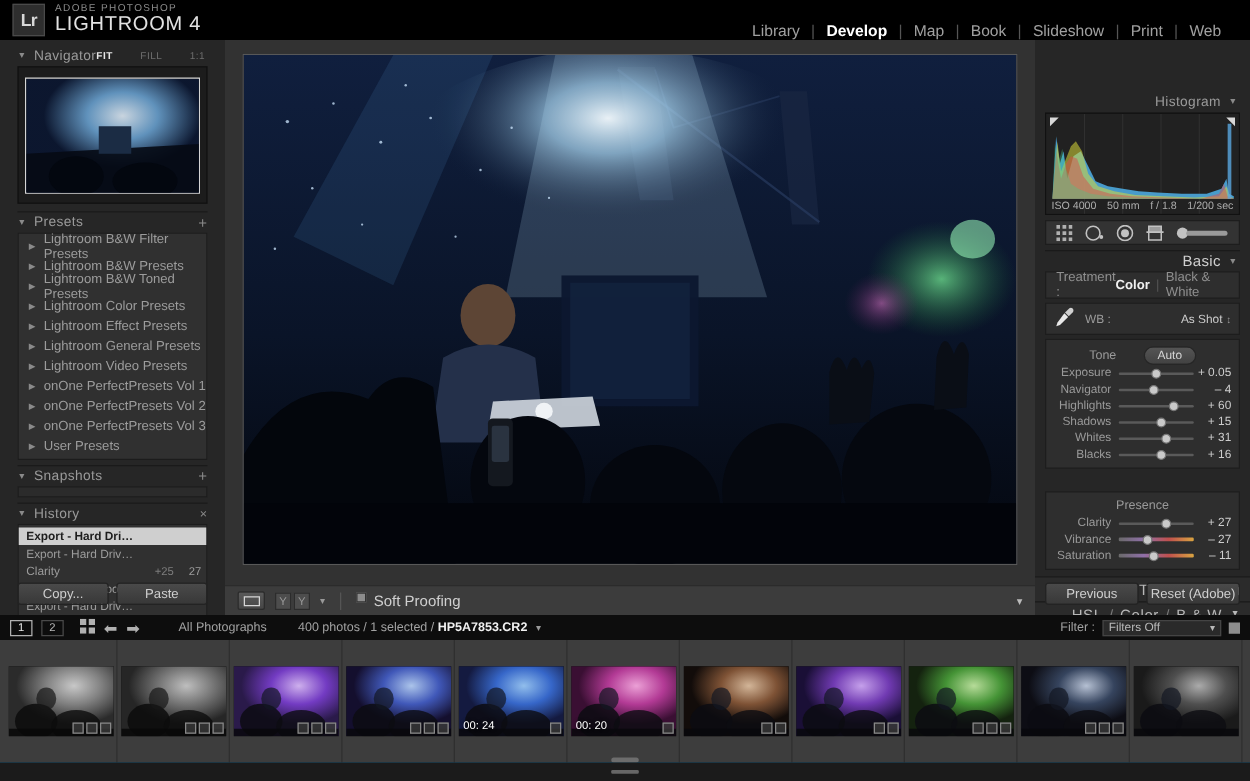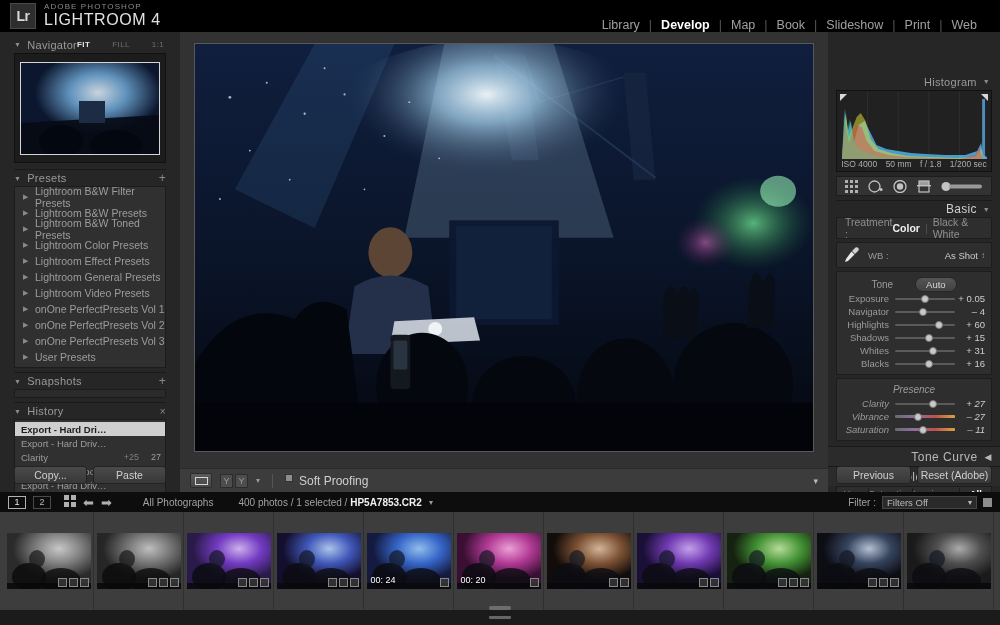--- a/index.html
+++ b/index.html
@@ -598,21 +598,21 @@
                 <span class="sl">Blacks</span>
                 <span class="track">
                   <span class="bar"></span>
                   <span class="knob" style="left: 57%;"></span>
                 </span>
                 <span class="sv">+ 16</span>
               </div>
             </div>
         </div>
 
-        <div class="sgroup" style="margin-top:3px;font-style:italic;">
+        <div class="sgroup" style="margin-top:18px;">
           <div class="cent">Presence</div>
           <div id="presencesliders">
               <div class="srow">
                 <span class="sl">Clarity</span>
                 <span class="track">
                   <span class="bar"></span>
                   <span class="knob" style="left: 63%;"></span>
                 </span>
                 <span class="sv">+ 27</span>
               </div>

